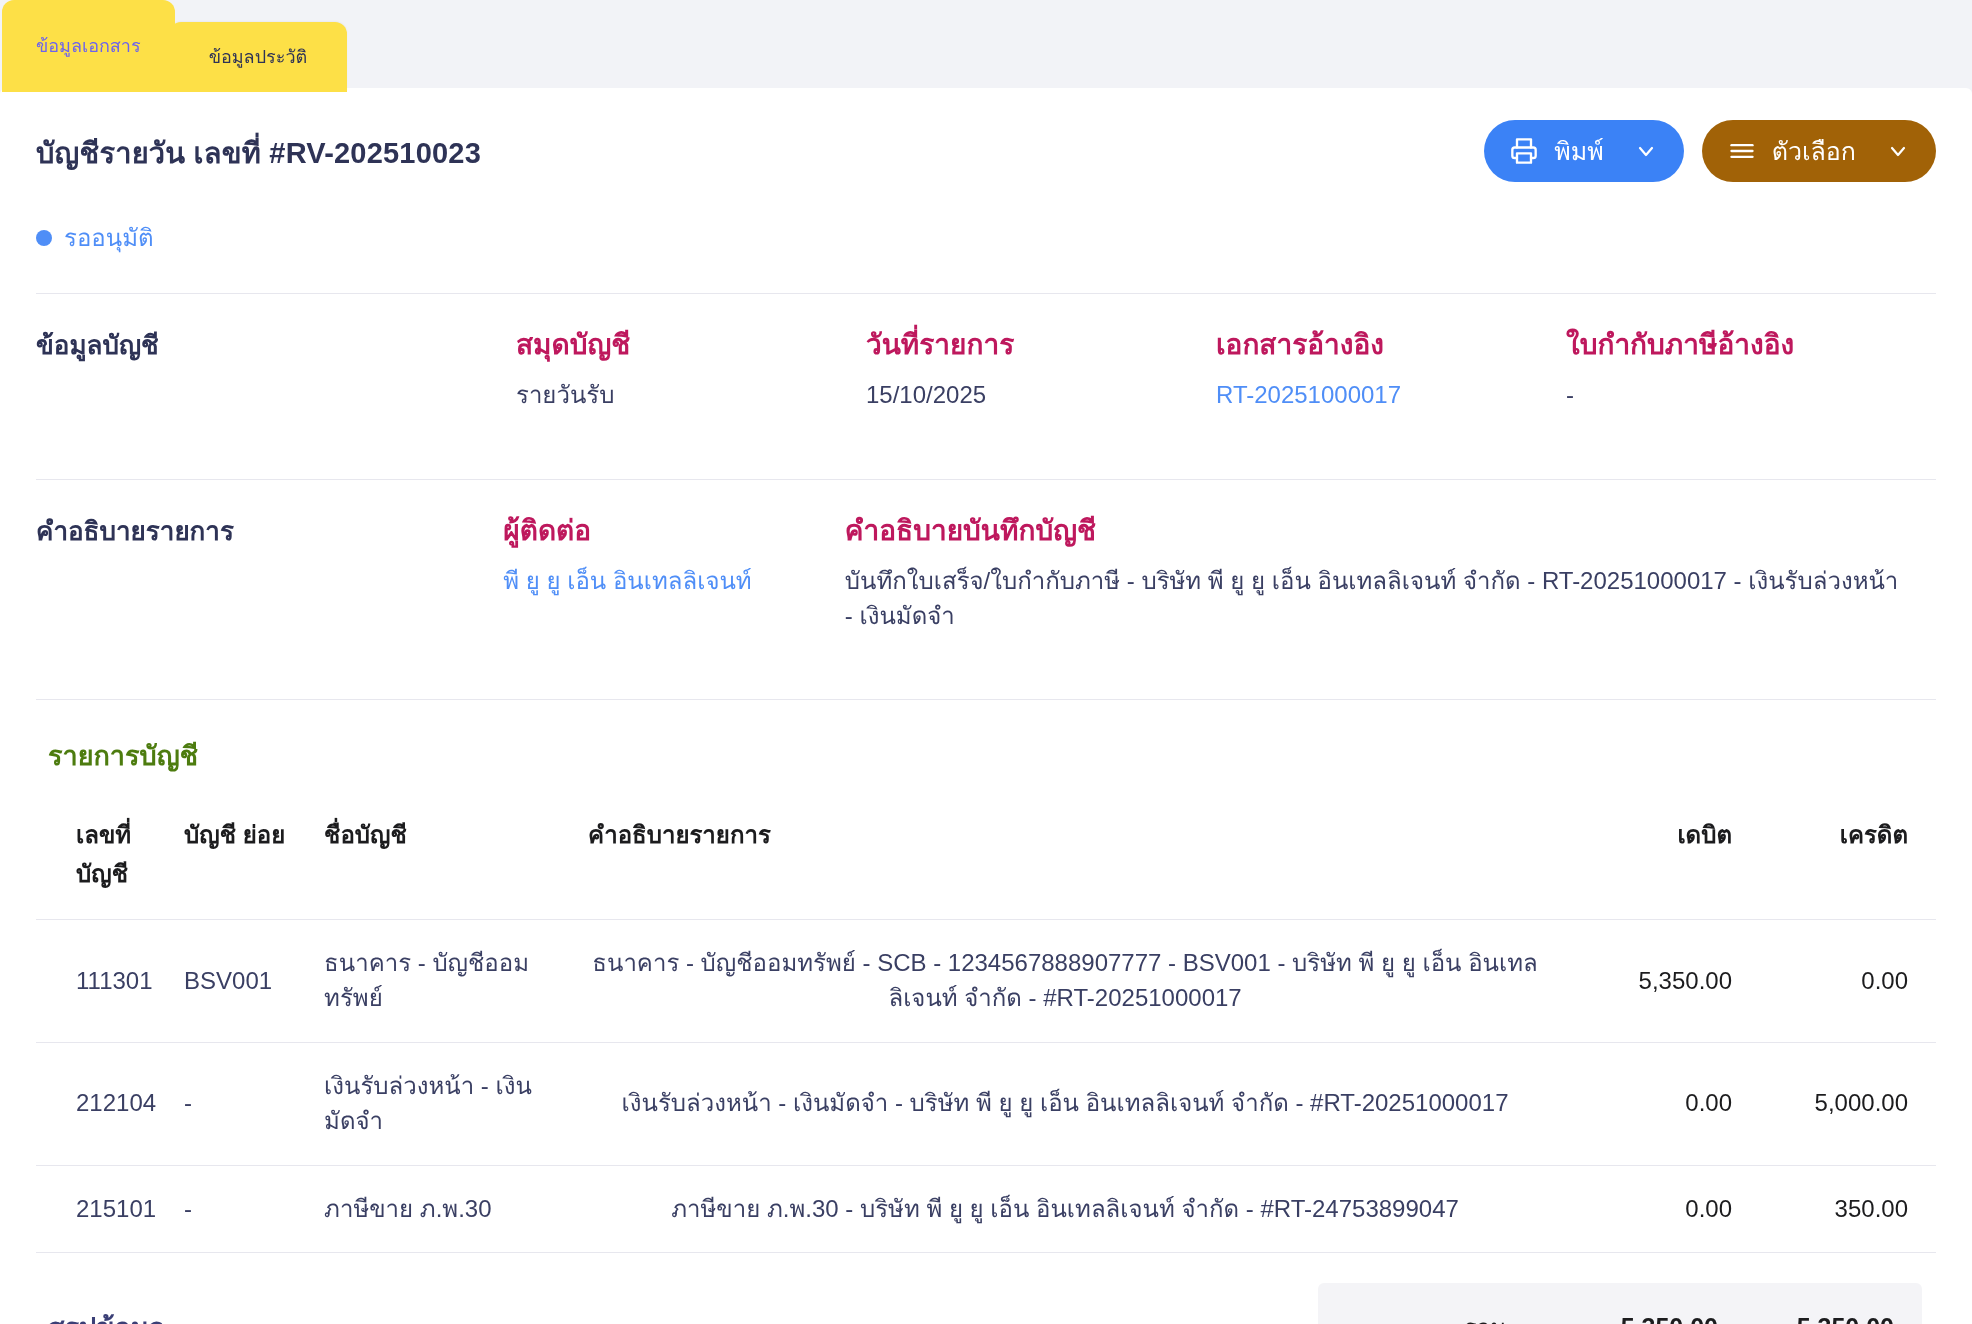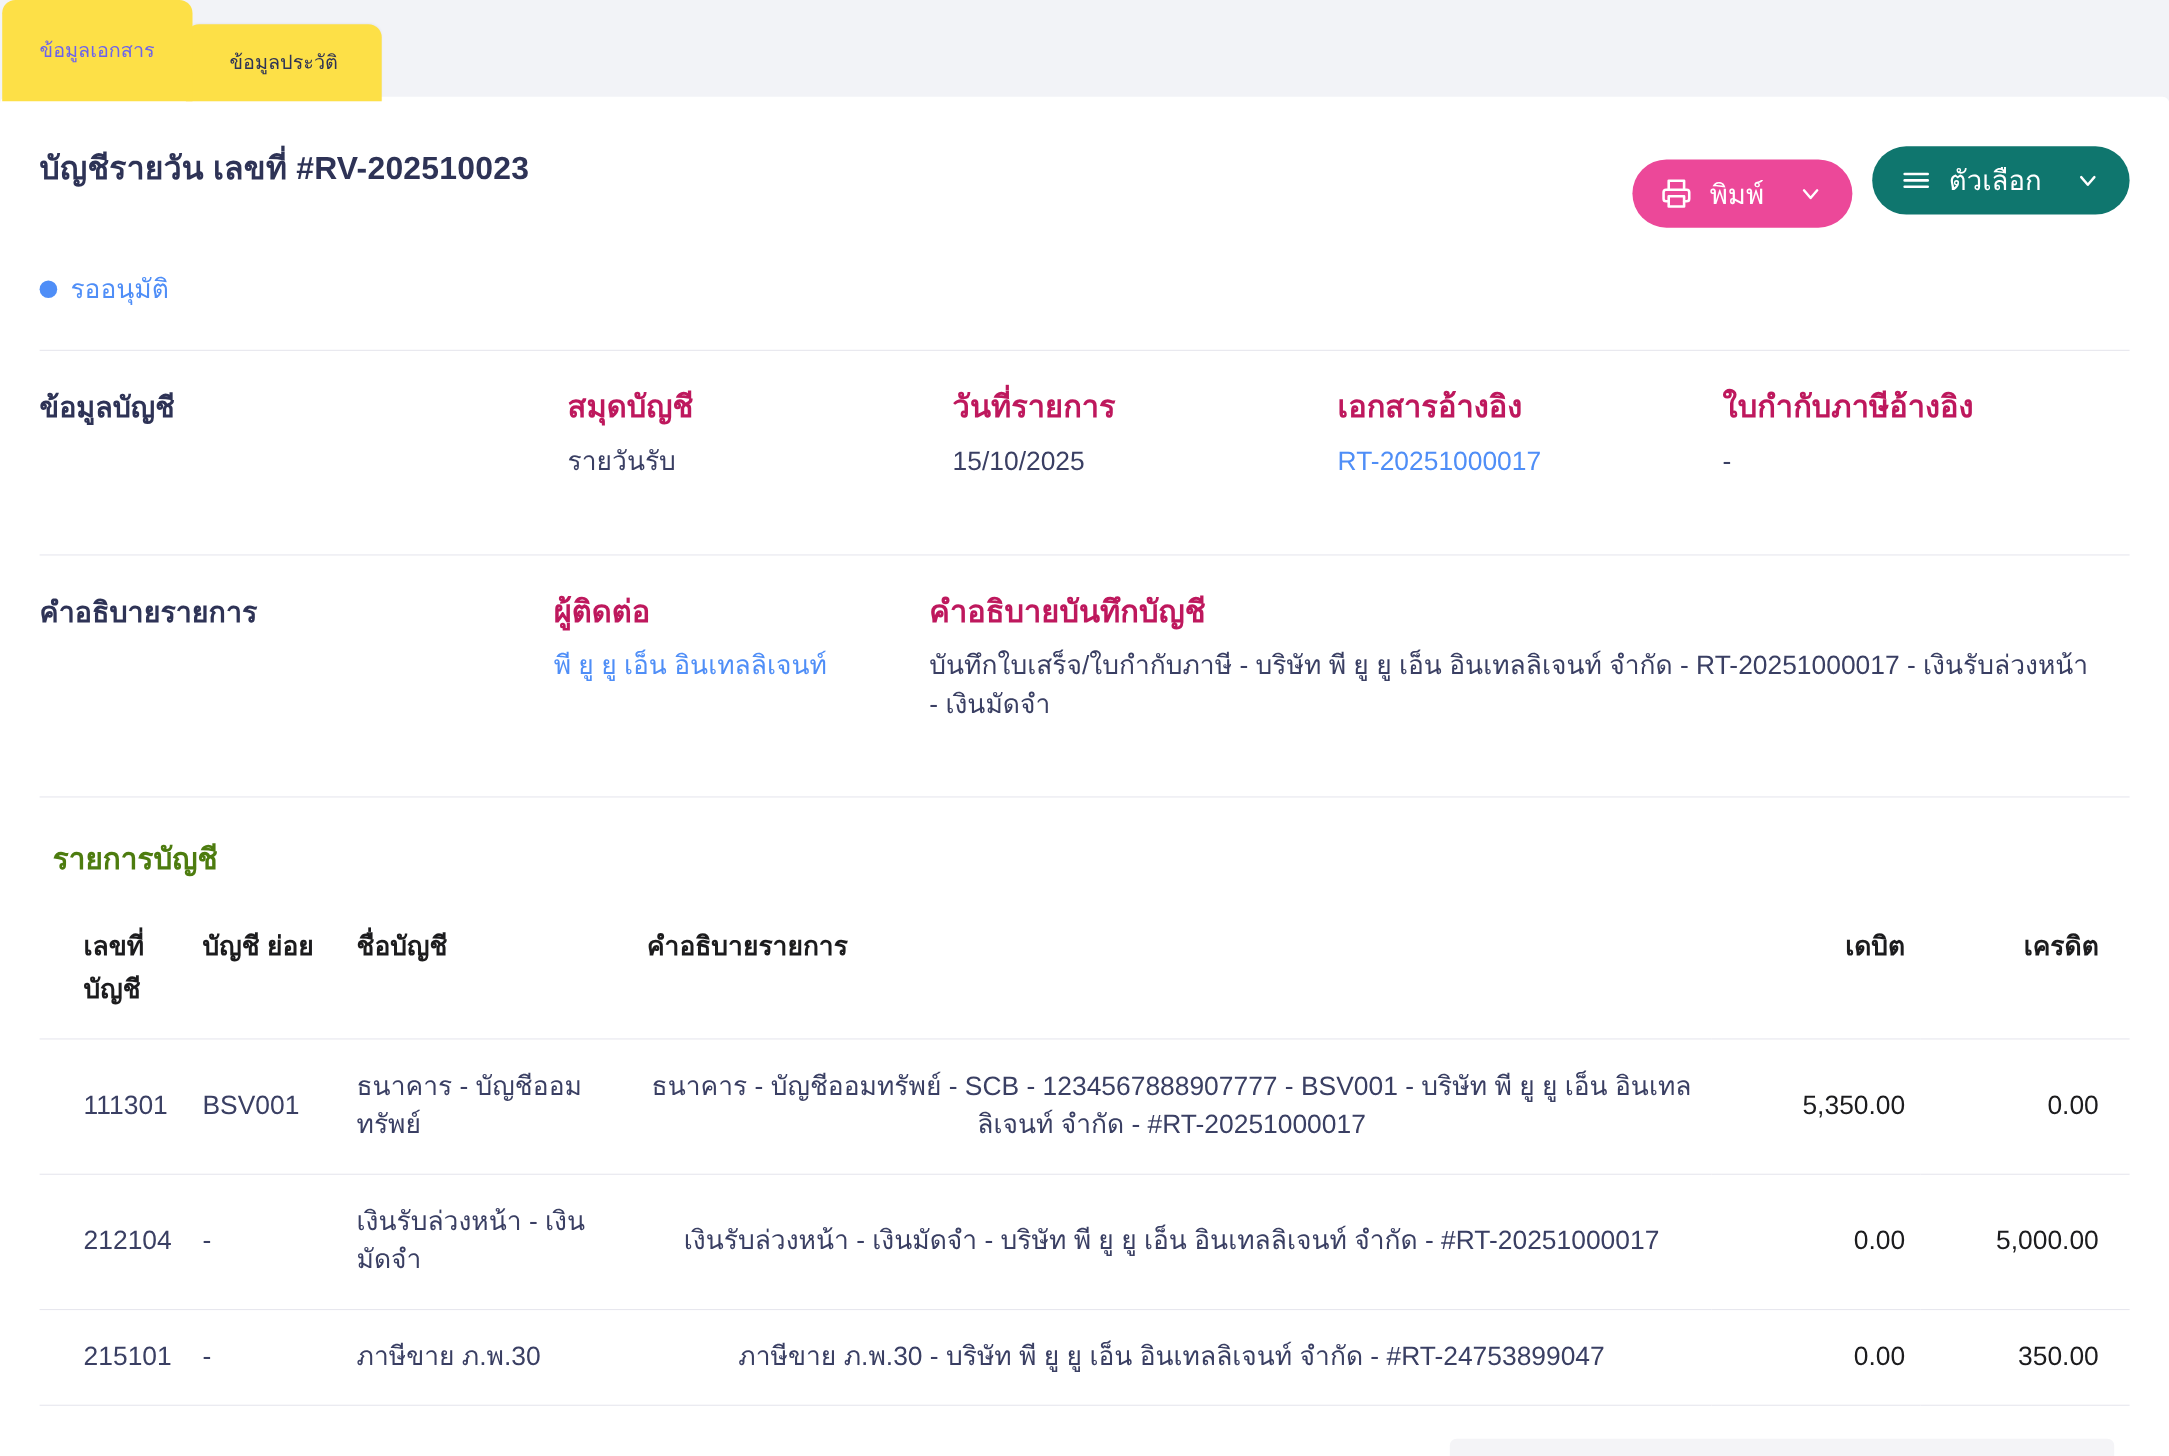--- a/index.html
+++ b/index.html
@@ -86,22 +86,22 @@
     display: flex;
     align-items: center;
     gap: 16px;
     padding: 0 26px 0 26px;
     color: #fff;
     font-size: 25px;
     font-family: inherit;
     cursor: pointer;
   }
   .btn .label { padding-right: 14px; }
-  .btn-print { background: #ec4899; margin-top: 25px; }
-  .btn-options { background: #0f766e; text-align: center; }
+  .btn-print { background: #3b82f6; }
+  .btn-options { background: #a16207; text-align: center; }
   .btn svg { display: block; }
 
   
   .status {
     display: flex;
     align-items: center;
     gap: 12px;
     margin-top: 36px;
     font-size: 24px;
     color: #4f8ef7;

